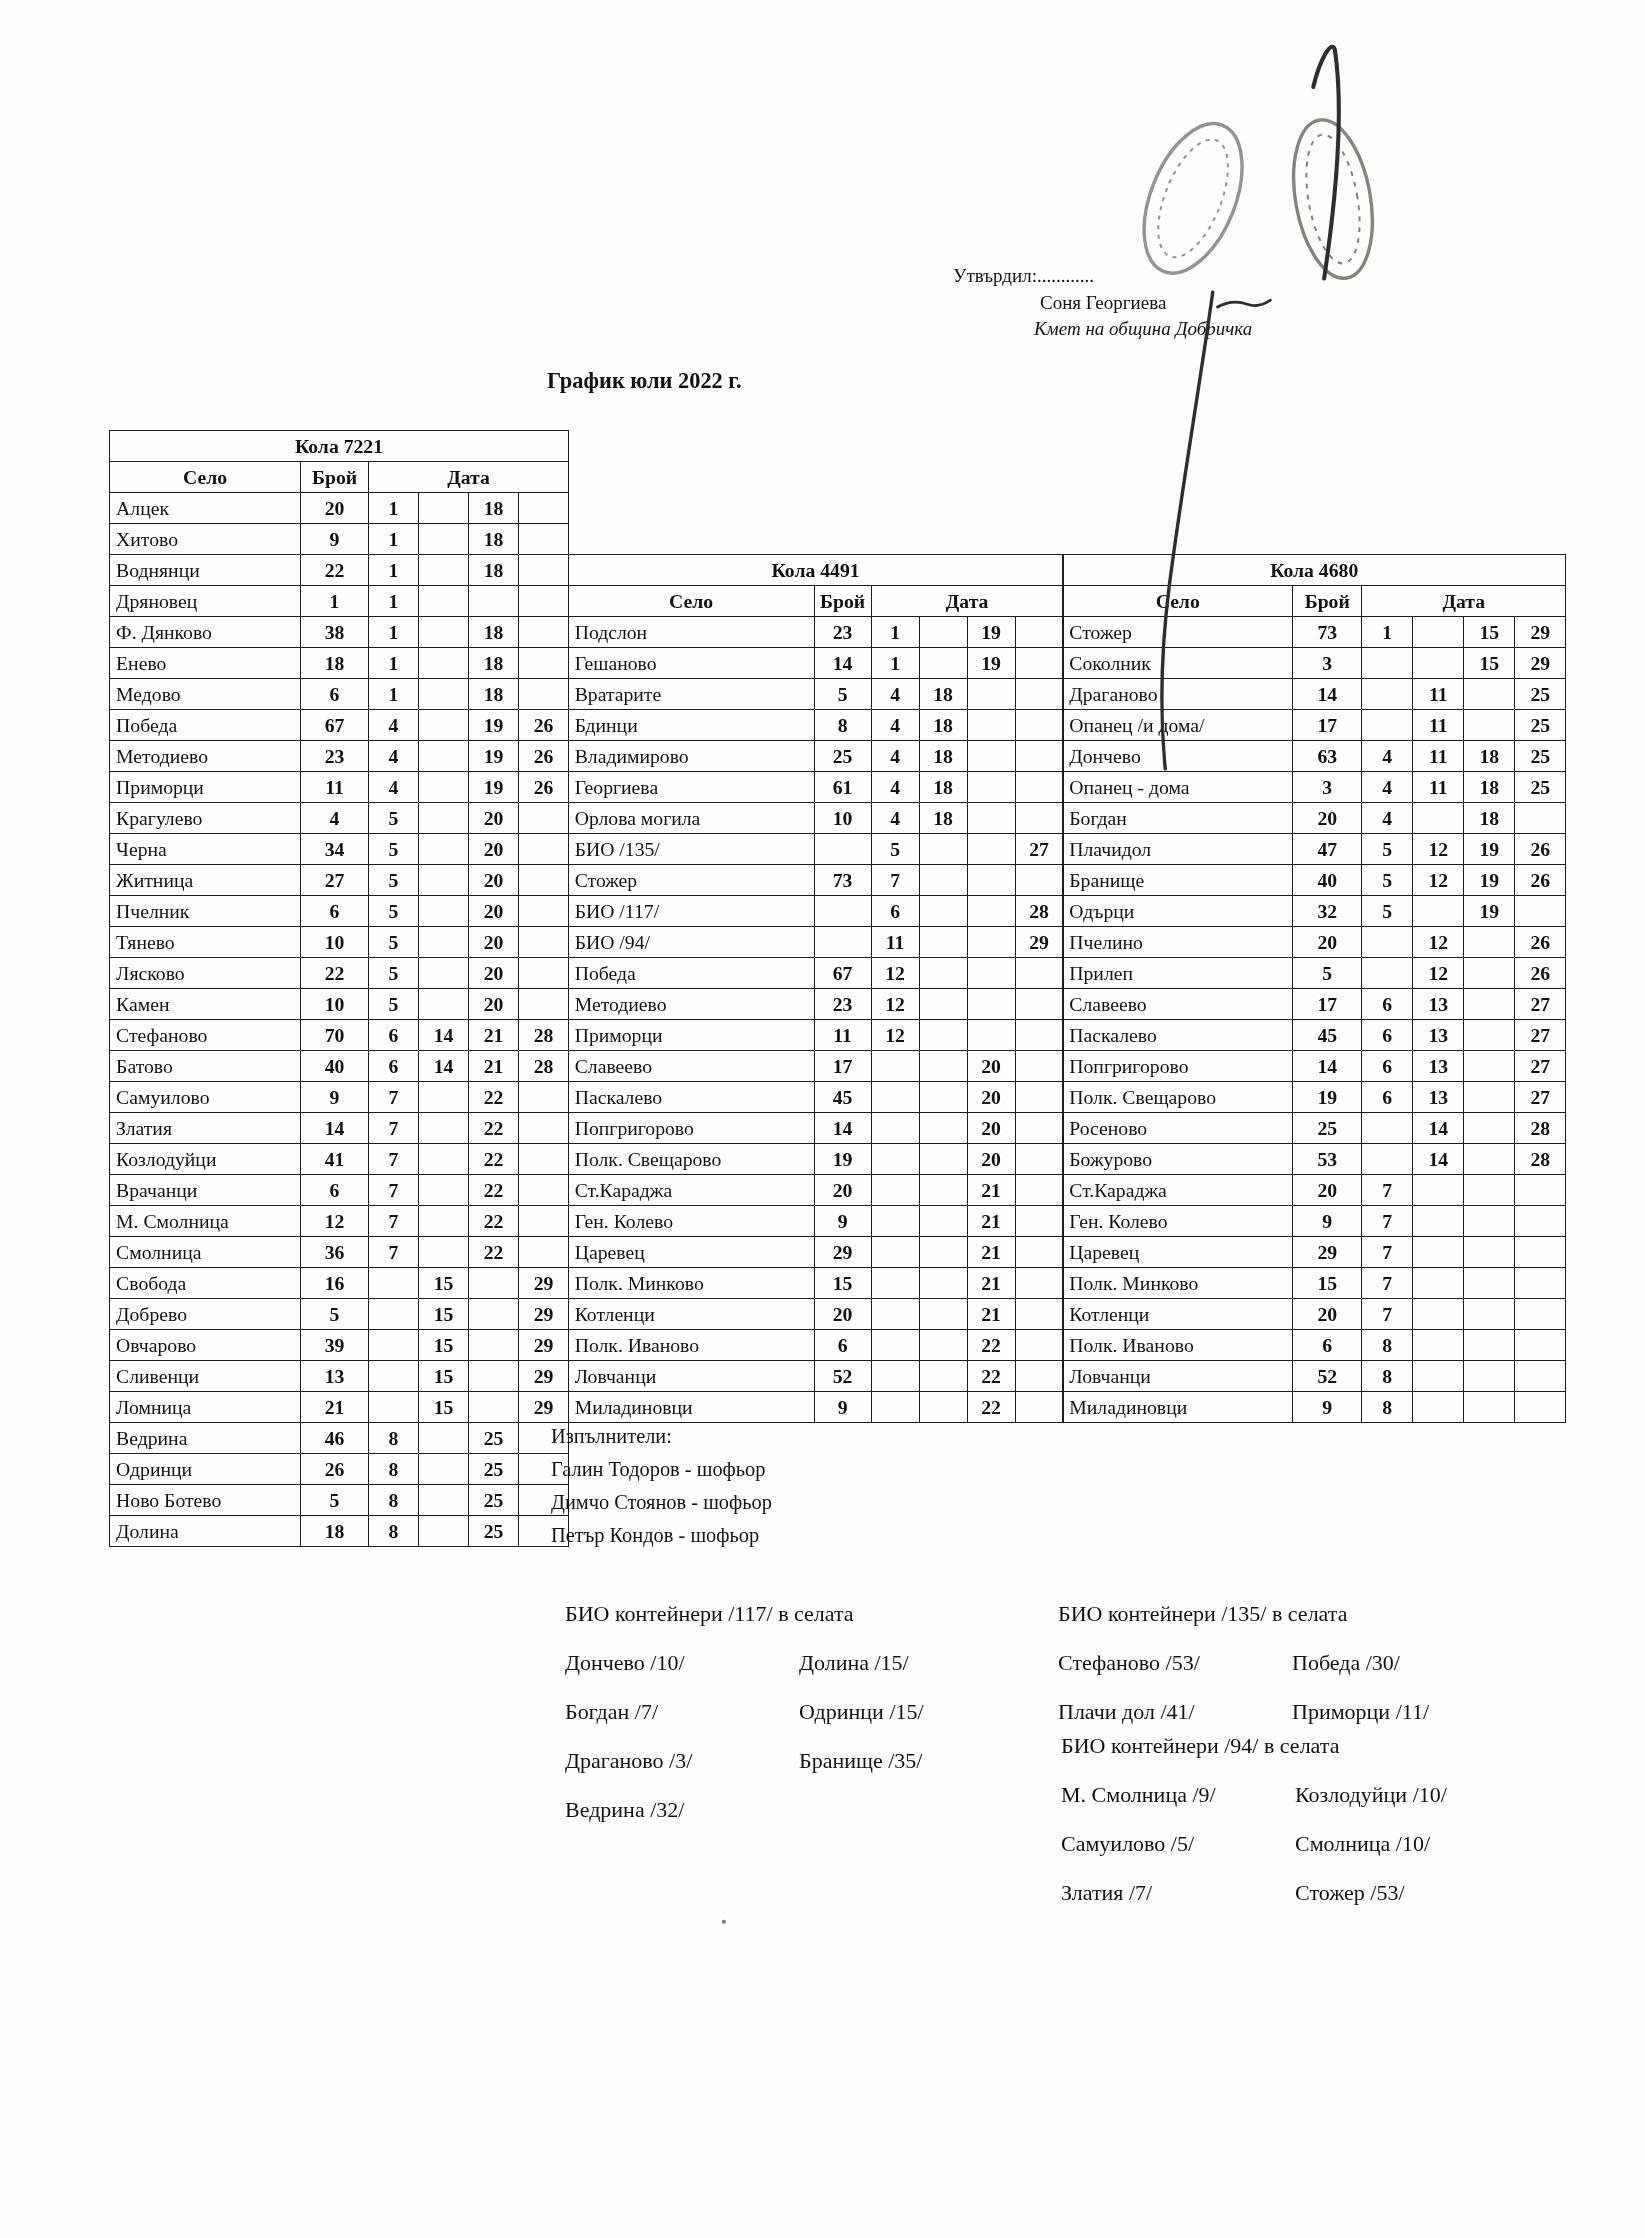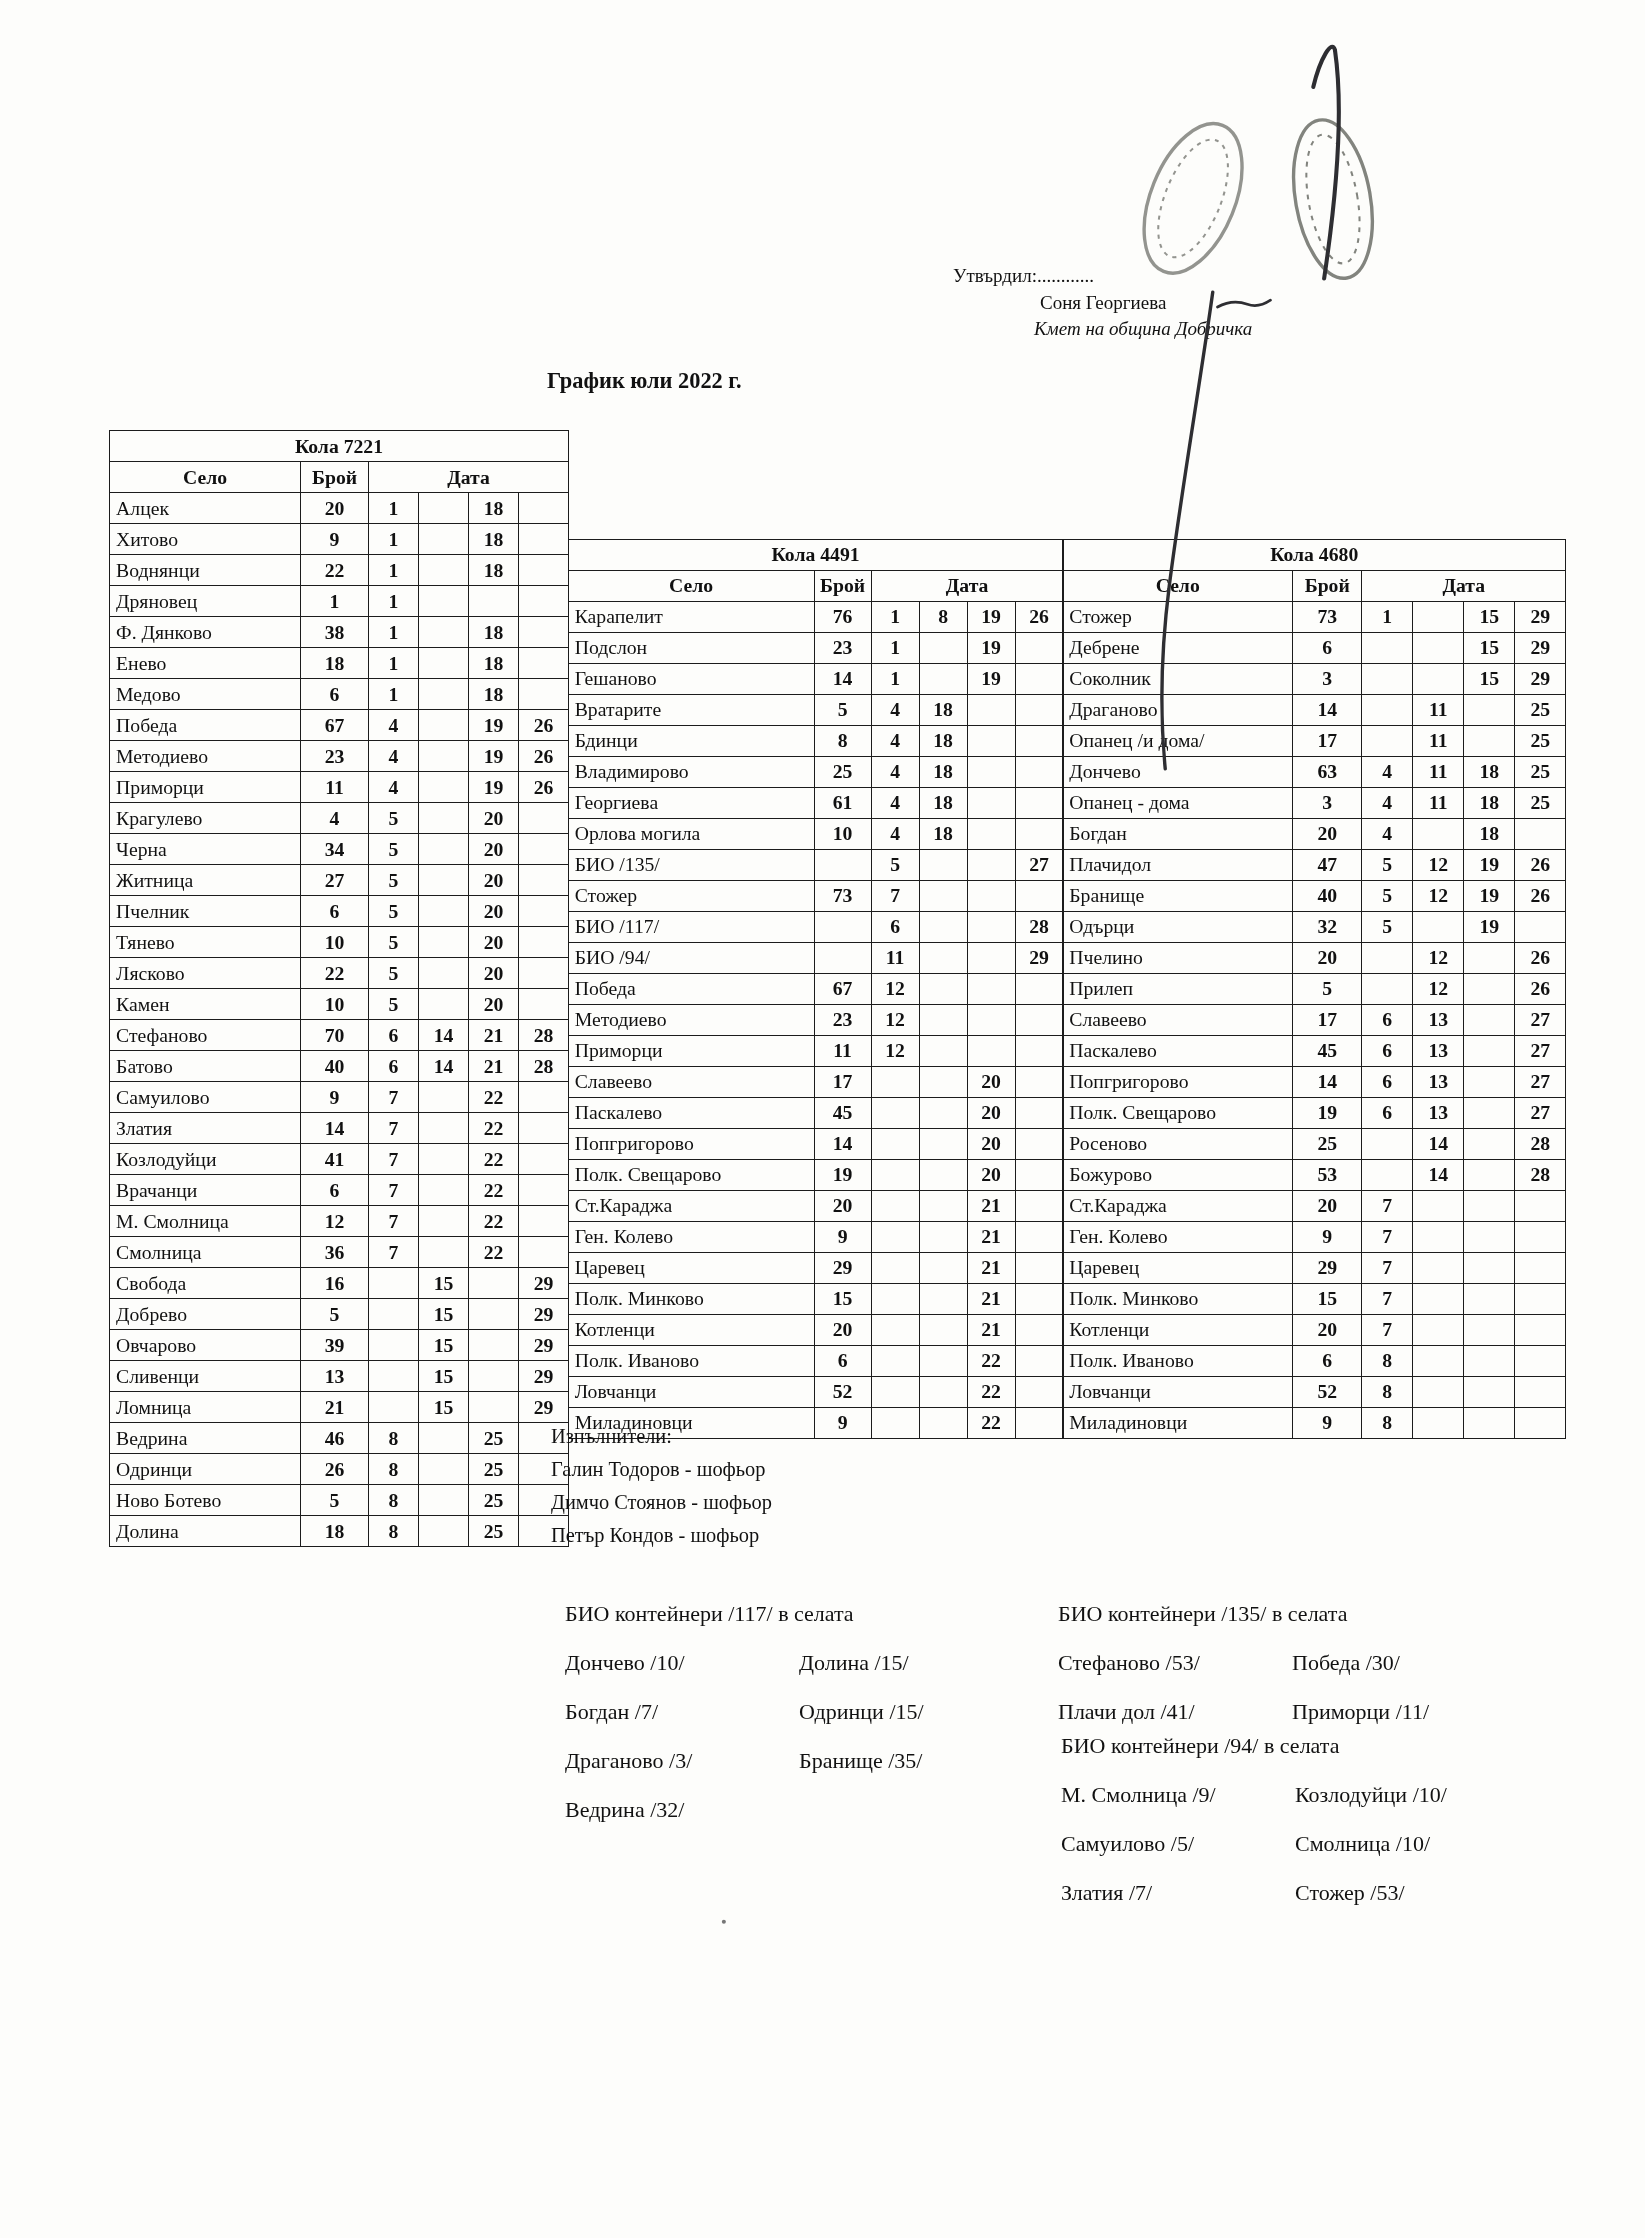--- a/index.html
+++ b/index.html
@@ -395,28 +395,20 @@
           <th colspan="6">Кола 4491</th>
         </tr>
         <tr>
           <th>Село</th>
           <th>Брой</th>
           <th colspan="4">Дата</th>
         </tr>
       </thead>
       <tbody>
           <tr>
-            <td class="cell-village">Карапелит</td>
-            <td class="cell-count">76</td>
-            <td class="cell-date">1</td>
-            <td class="cell-date">8</td>
-            <td class="cell-date">19</td>
-            <td class="cell-date">26</td>
-          </tr>
-          <tr>
             <td class="cell-village">Подслон</td>
             <td class="cell-count">23</td>
             <td class="cell-date">1</td>
             <td class="cell-date"></td>
             <td class="cell-date">19</td>
             <td class="cell-date"></td>
           </tr>
           <tr>
             <td class="cell-village">Гешаново</td>
             <td class="cell-count">14</td>
@@ -637,28 +629,20 @@
           <th>Село</th>
           <th>Брой</th>
           <th colspan="4">Дата</th>
         </tr>
       </thead>
       <tbody>
           <tr>
             <td class="cell-village">Стожер</td>
             <td class="cell-count">73</td>
             <td class="cell-date">1</td>
-            <td class="cell-date"></td>
-            <td class="cell-date">15</td>
-            <td class="cell-date">29</td>
-          </tr>
-          <tr>
-            <td class="cell-village">Дебрене</td>
-            <td class="cell-count">6</td>
-            <td class="cell-date"></td>
             <td class="cell-date"></td>
             <td class="cell-date">15</td>
             <td class="cell-date">29</td>
           </tr>
           <tr>
             <td class="cell-village">Соколник</td>
             <td class="cell-count">3</td>
             <td class="cell-date"></td>
             <td class="cell-date"></td>
             <td class="cell-date">15</td>

